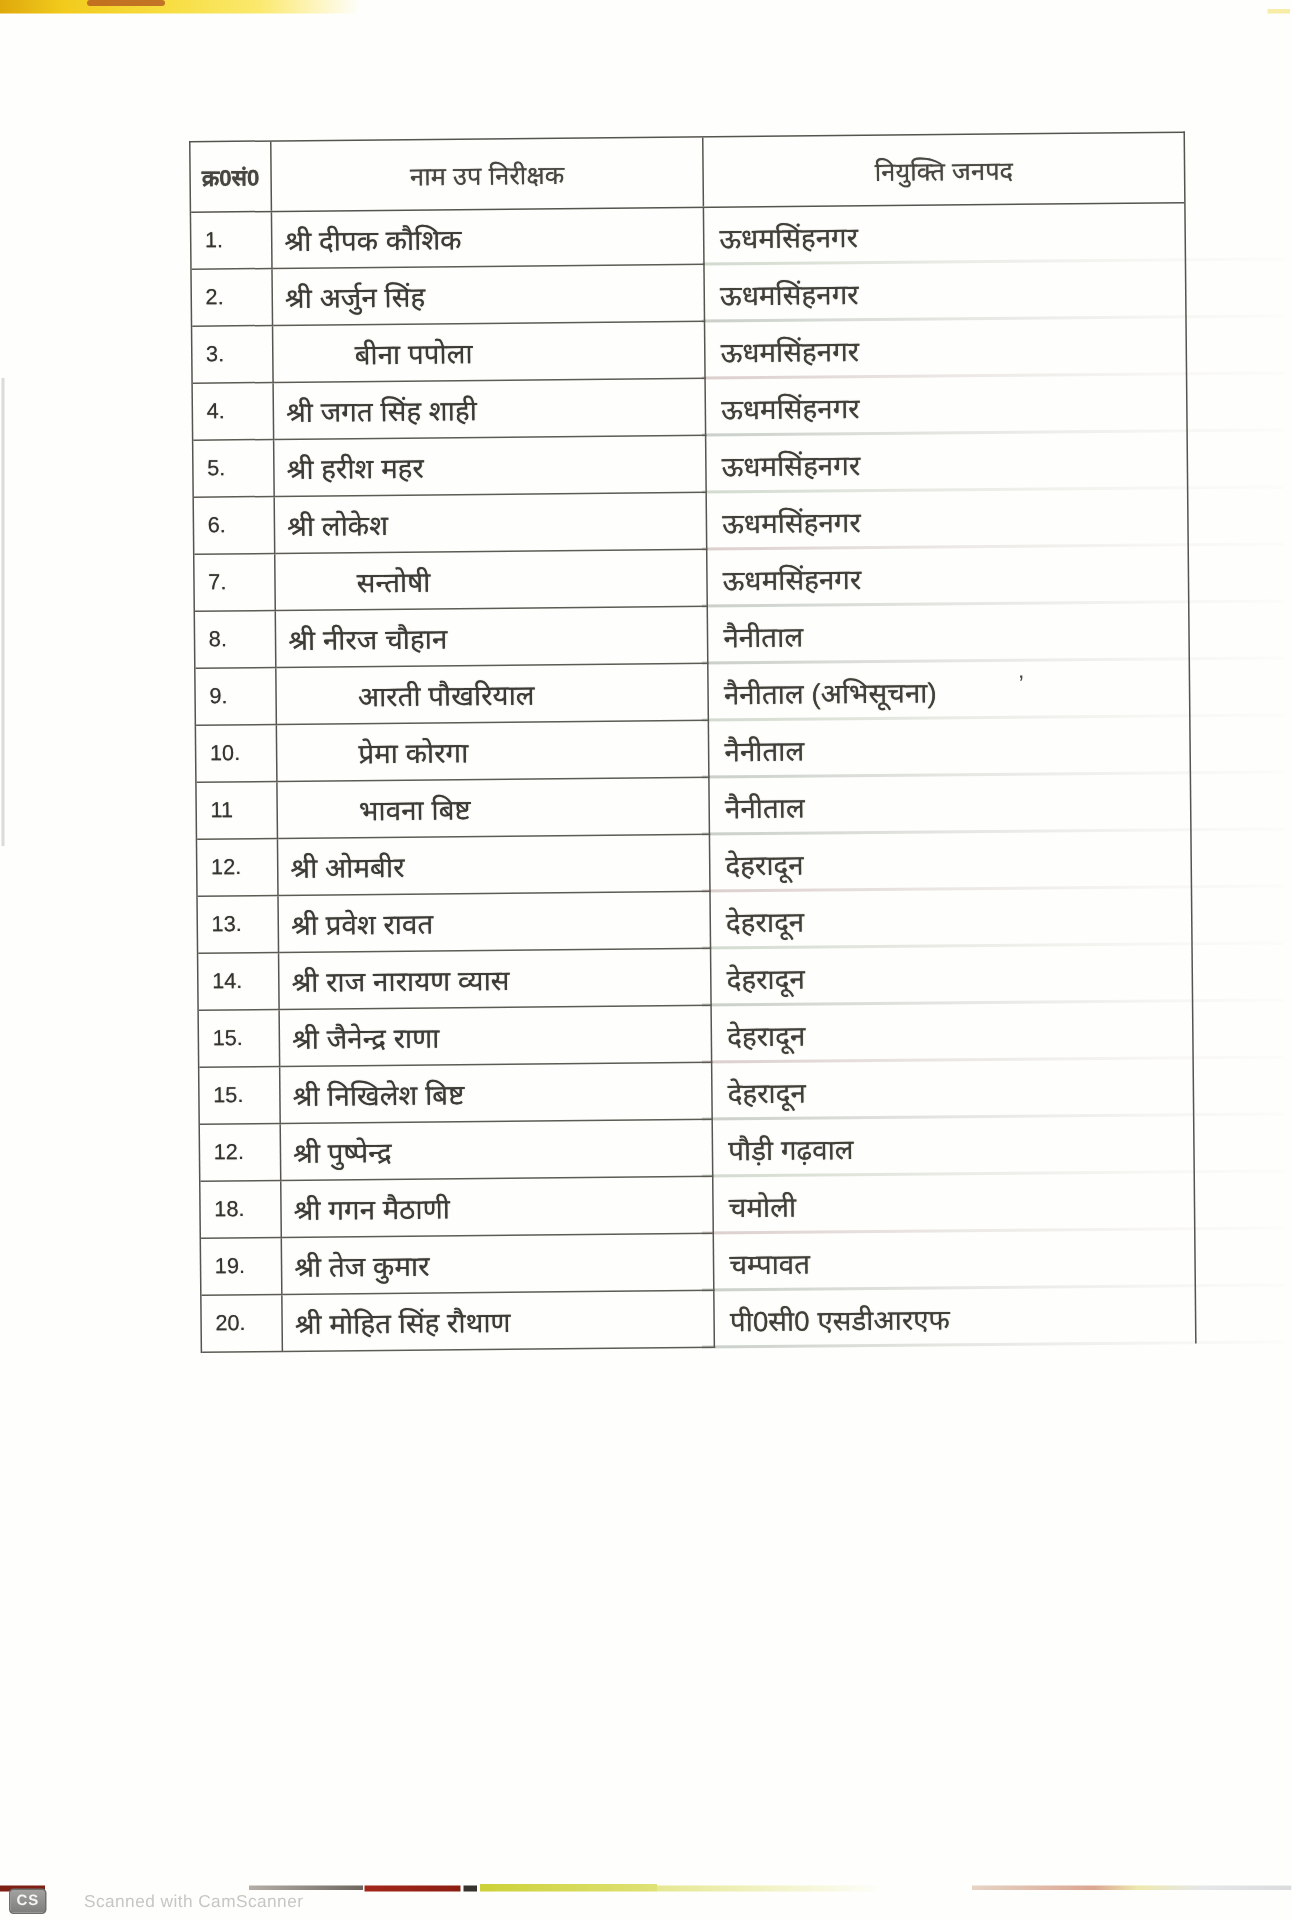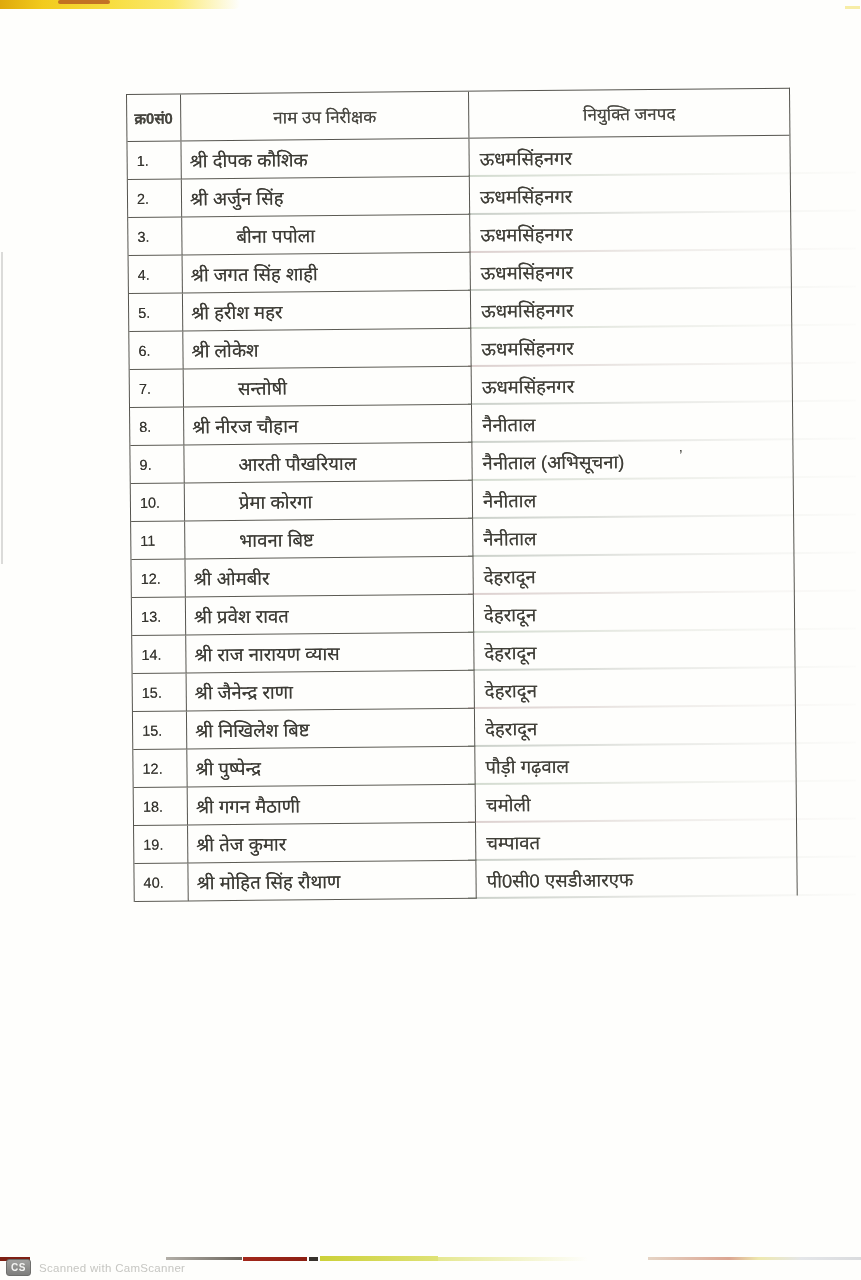--- a/index.html
+++ b/index.html
@@ -48,21 +48,21 @@
   
   .bseg{position:absolute;top:1257px;height:3px;}
   .bseg-a{left:0;width:30px;height:4px;background:#7e2014;}
   .bseg-b{left:166px;width:76px;background:linear-gradient(90deg,#b3afa8,#6d675e);}
   .bseg-c{left:243px;width:64px;height:4px;background:linear-gradient(90deg,#a3281b,#8c1f12);}
   .bseg-d{left:309px;width:9px;height:4px;background:#37322c;}
   .bseg-e{left:320px;width:118px;height:5px;top:1256px;background:linear-gradient(90deg,#ccd138,#dfe276);}
   .bseg-f{left:438px;width:150px;height:4px;background:linear-gradient(90deg,rgba(223,226,118,.8),rgba(235,235,160,0));}
   .bseg-g{left:648px;width:213px;background:linear-gradient(90deg,rgba(209,178,152,.55),rgba(196,106,74,.6) 38%,rgba(225,215,110,.55) 52%,rgba(190,195,205,.4) 72%,rgba(150,155,165,.35));}
   
-  .watermark{position:absolute;left:6px;top:1259px;display:flex;align-items:center;gap:8px;}
+  .watermark{position:absolute;left:6px;top:1259px;display:flex;align-items:center;gap:25px;}
   .cs-logo{width:23px;height:15px;border-radius:3px;
     background:linear-gradient(180deg,#a2a2a0,#7e7e7c);border:1px solid #6e6e6c;
     color:#f4f4f2;font-weight:bold;font-size:10px;letter-spacing:.5px;
     display:flex;align-items:center;justify-content:center;}
   .cs-text{color:#c6c6c2;font-size:11.5px;letter-spacing:.3px;}
 </style>
 </head>
 <body>
 
 <div class="page">
@@ -210,21 +210,21 @@
       <div class="td td-district">चमोली</div>
     </div>
 
     <div class="tr">
       <div class="td td-serial">19.</div>
       <div class="td td-name">श्री तेज कुमार</div>
       <div class="td td-district">चम्पावत</div>
     </div>
 
     <div class="tr">
-      <div class="td td-serial">40.</div>
+      <div class="td td-serial">20.</div>
       <div class="td td-name">श्री मोहित सिंह रौथाण</div>
       <div class="td td-district">पी0सी0 एसडीआरएफ</div>
     </div>
   </div>
   </div>
 
   <div class="bseg bseg-a"></div>
   <div class="bseg bseg-b"></div>
   <div class="bseg bseg-c"></div>
   <div class="bseg bseg-d"></div>

